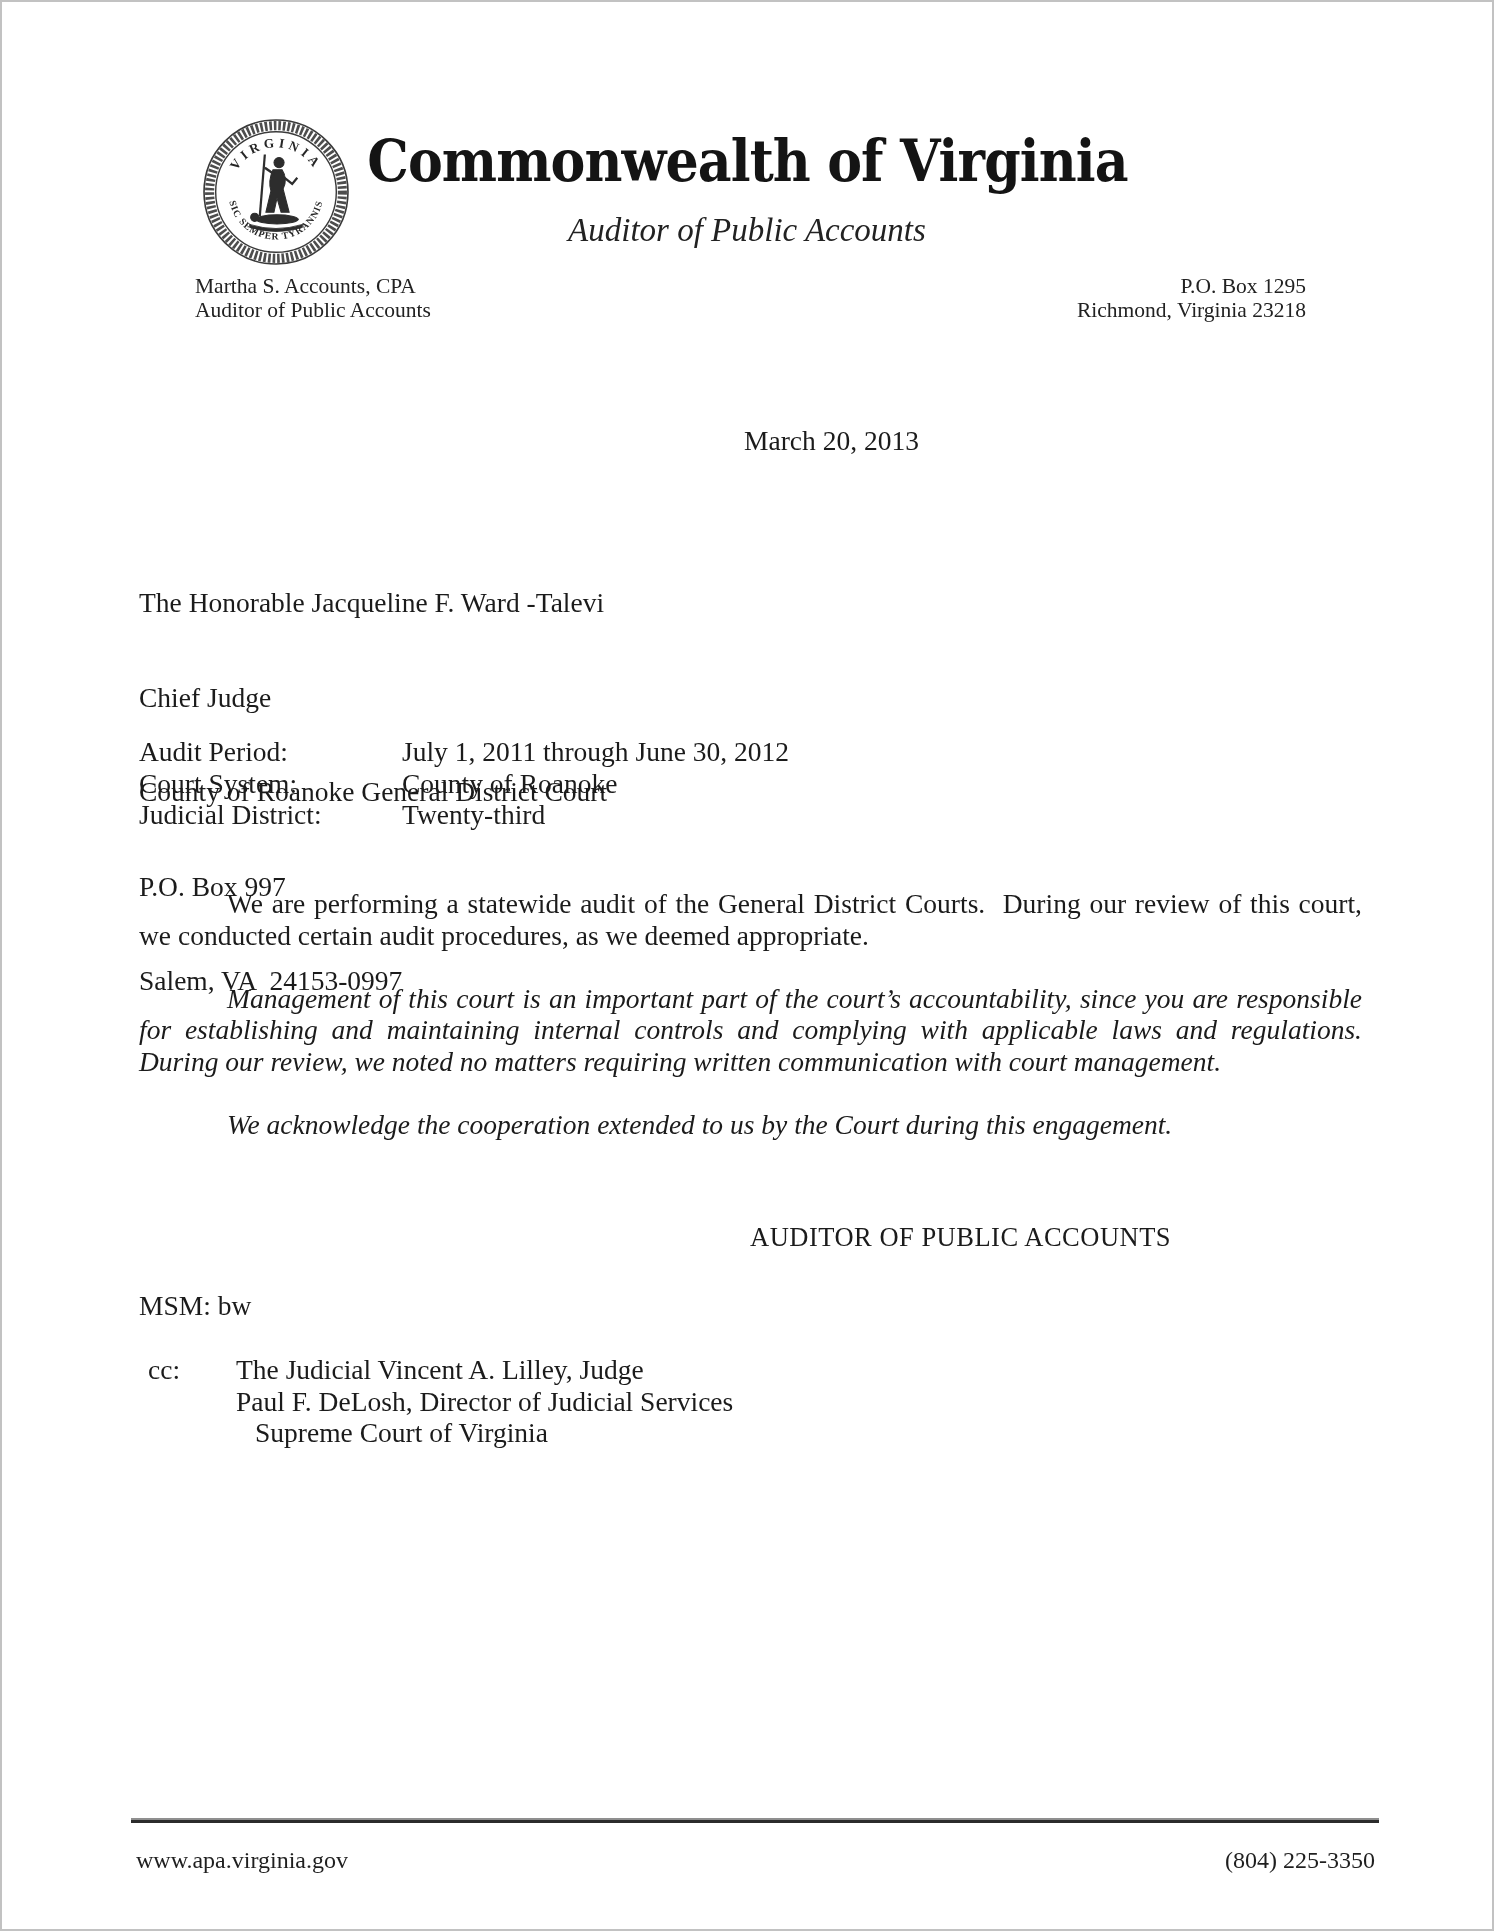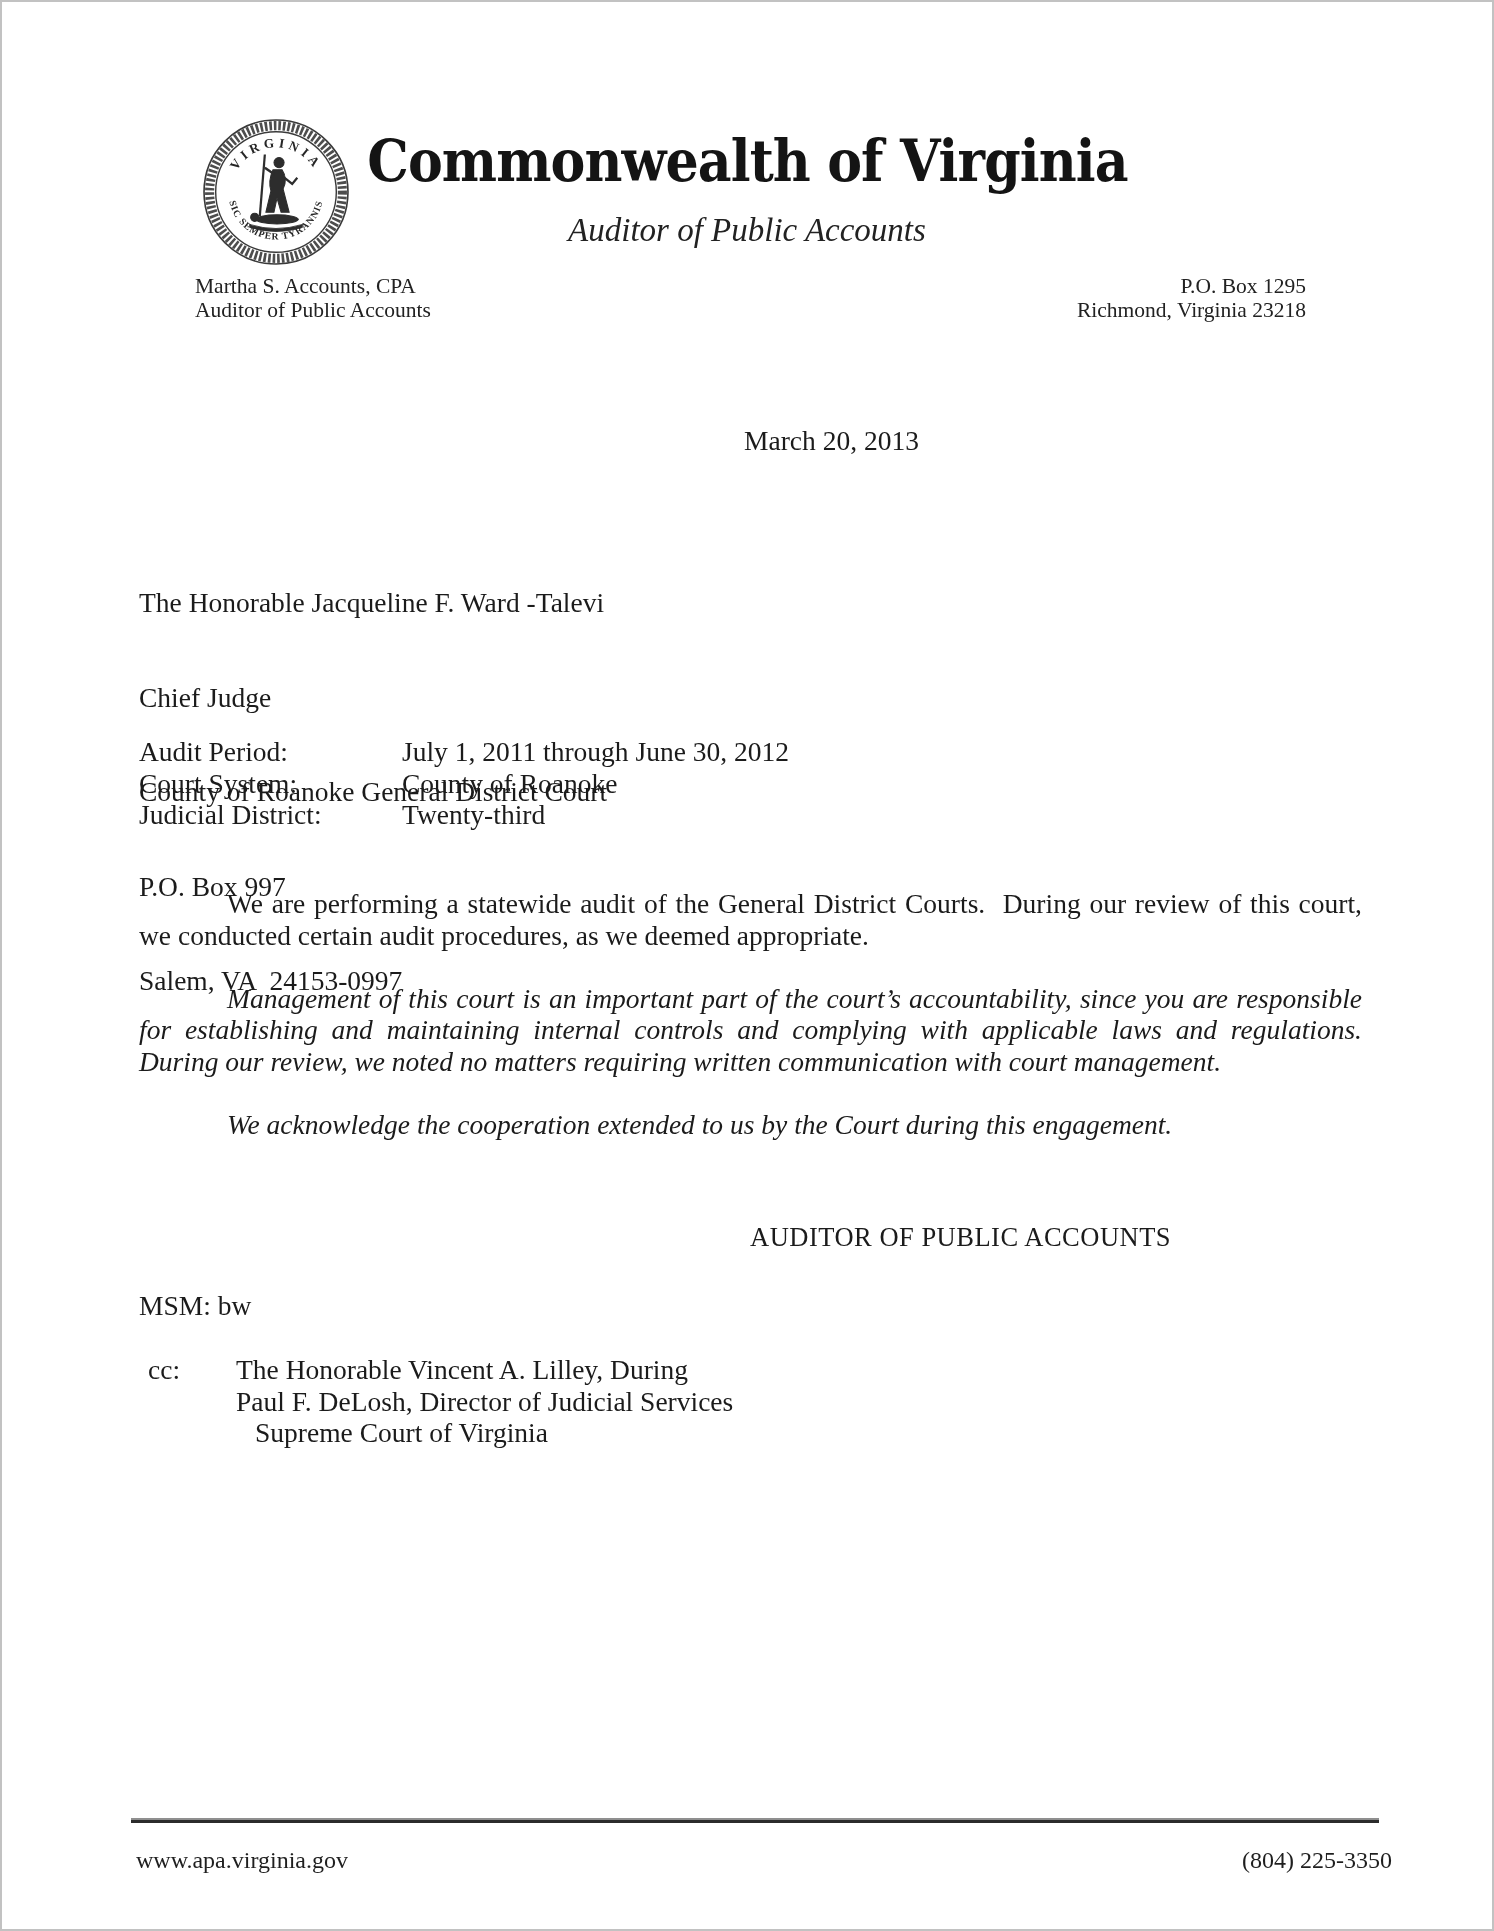--- a/index.html
+++ b/index.html
@@ -83,21 +83,21 @@
     display:flex;align-items:flex-start;margin-left:9px;
   }
   .cc-label{flex:0 0 88px;}
   .cc-names div{white-space:pre-wrap;}
   .cc-names .indent{padding-left:19px;}
   .footer-rule{
     position:absolute;left:129px;top:1816px;width:1248px;
     height:3px;background:#2b2b2b;border-top:2px solid #8f8f8f;
   }
   .footer{
-    position:absolute;left:134px;right:100px;top:1845px;
+    position:absolute;left:134px;right:117px;top:1845px;
     display:flex;justify-content:space-between;
     font-size:24px;color:#1f1f1f;
   }
 </style>
 </head>
 <body>
 
 <div class="page">
 
   <div class="seal">
@@ -175,21 +175,21 @@
     <p>We acknowledge the cooperation extended to us by the Court during this engagement.</p>
   </div>
 
   <div class="sig">AUDITOR OF PUBLIC ACCOUNTS</div>
 
   <div class="initials">MSM: bw</div>
 
   <div class="cc">
     <span class="cc-label">cc:</span>
     <div class="cc-names">
-      <div>The Honorable Vincent A. Lilley, During</div>
+      <div>The Judicial Vincent A. Lilley, Judge</div>
       <div>Paul F. DeLosh, Director of Judicial Services</div>
       <div class="indent">Supreme Court of Virginia</div>
     </div>
   </div>
 
   <div class="footer-rule"></div>
   <div class="footer">
     <span>www.apa.virginia.gov</span>
     <span>(804) 225-3350</span>
   </div>

